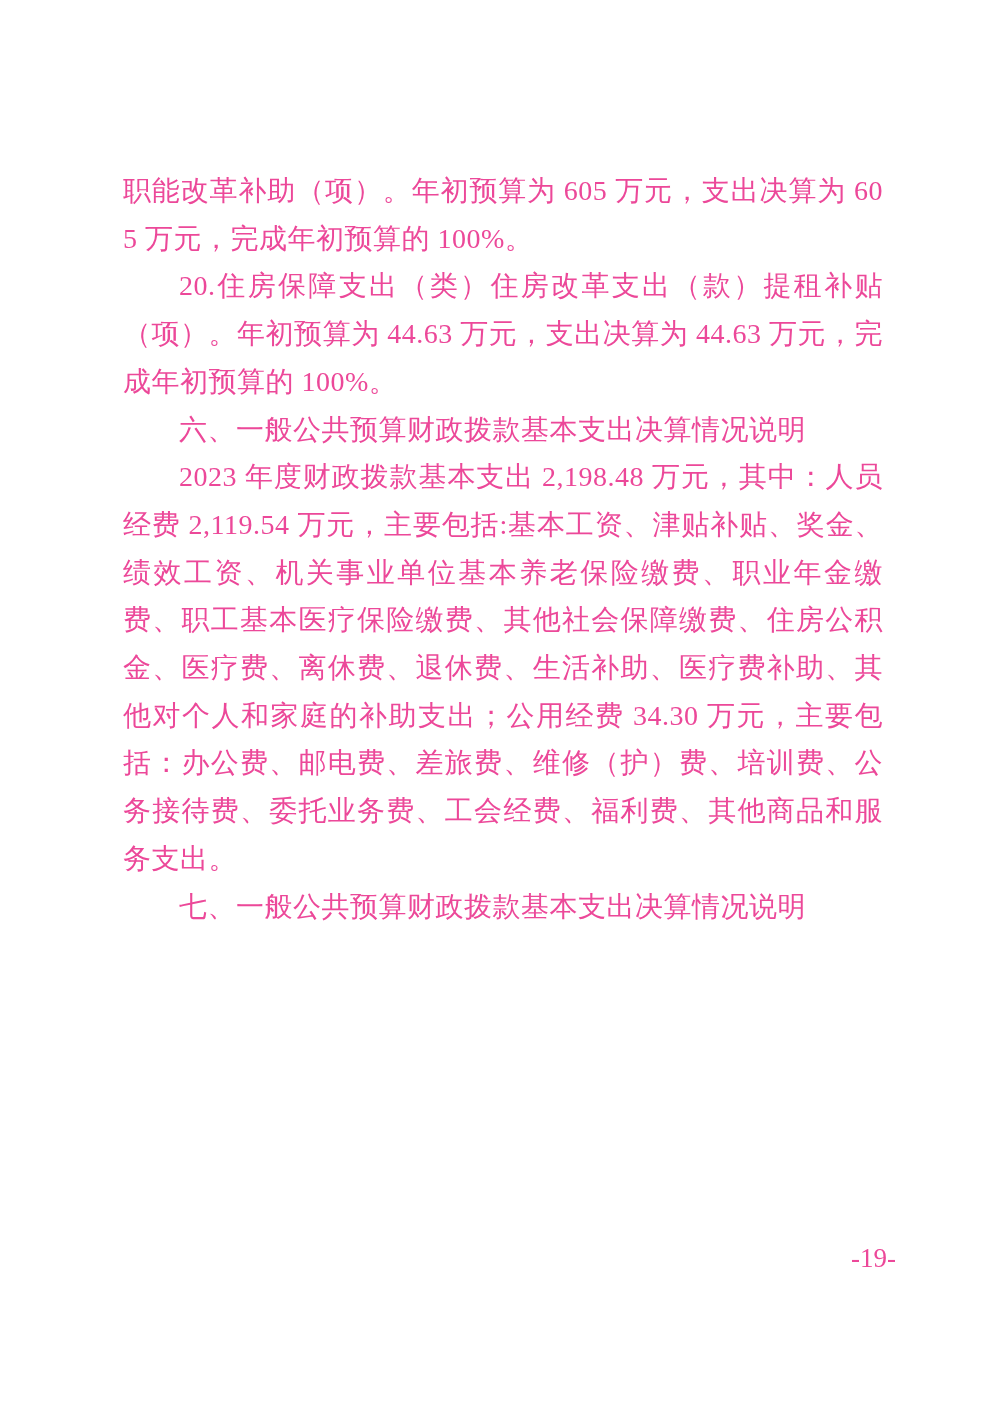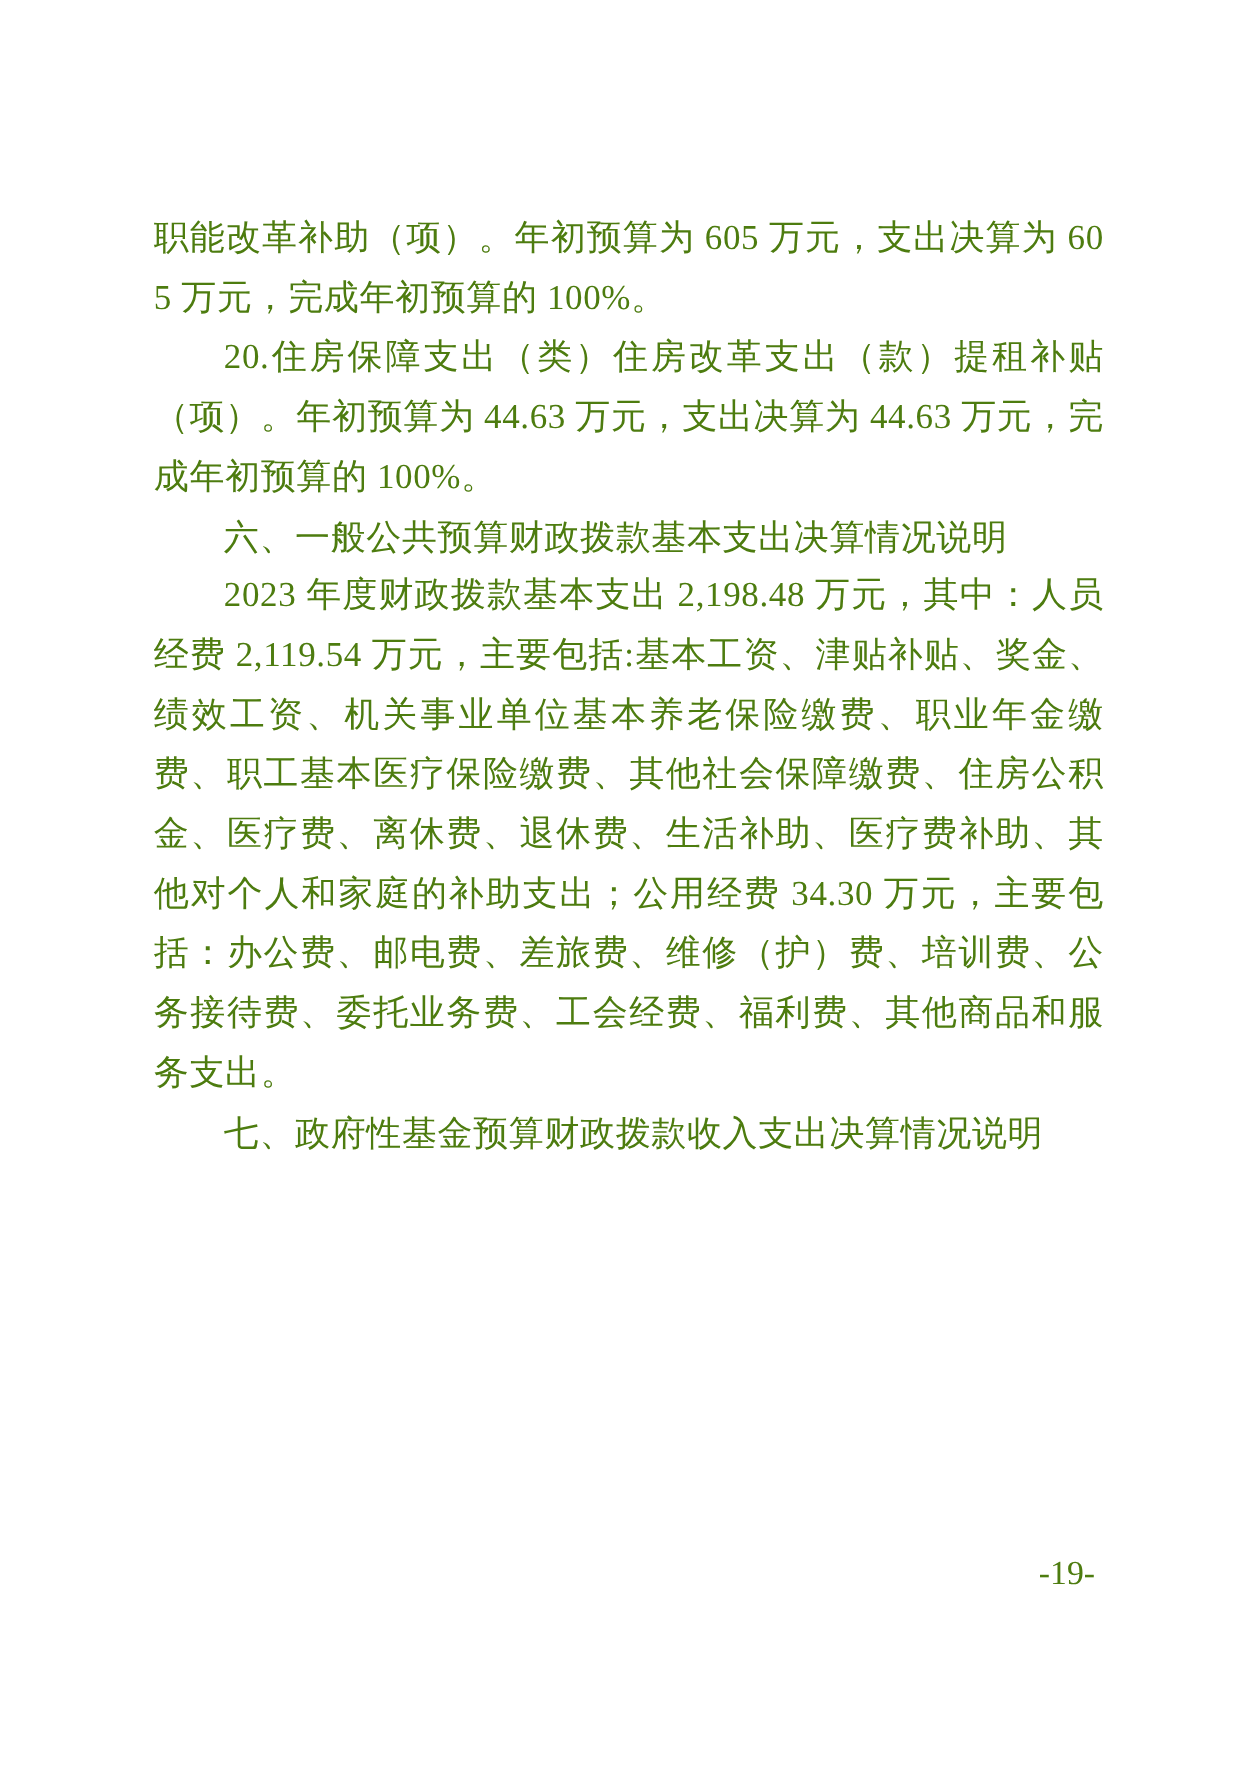--- a/index.html
+++ b/index.html
@@ -7,21 +7,21 @@
     padding: 0;
     background: #ffffff;
   }
   .page {
     position: relative;
     width: 1000px;
     height: 1414px;
     background: #ffffff;
     overflow: hidden;
     font-family: "Liberation Serif", "DejaVu Serif", serif;
-    color: #4d7c0f;
+    color: #ec4899;
   }
   .content {
     position: absolute;
     left: 123px;
     top: 167px;
     width: 760px;
   }
   .para {
     margin: 0;
     font-size: 28px;
@@ -35,32 +35,32 @@
     text-indent: 2em;
   }
   .para.heading {
     font-family: "Liberation Sans", "DejaVu Sans", sans-serif;
     font-weight: normal;
     text-indent: 2em;
     letter-spacing: 0.5px;
   }
   .page-number {
     position: absolute;
-    right: 124px;
+    right: 104px;
     top: 1243px;
     font-size: 27px;
     line-height: 30px;
     font-family: "Liberation Serif", "DejaVu Serif", serif;
   }
 </style>
 </head>
 <body>
 
 <div class="page">
   <div class="content">
     <p class="para">职能改革补助（项）。年初预算为 605 万元，支出决算为 605 万元，完成年初预算的 100%。</p>
     <p class="para indent">20.住房保障支出（类）住房改革支出（款）提租补贴（项）。年初预算为 44.63 万元，支出决算为 44.63 万元，完成年初预算的 100%。</p>
     <p class="para heading">六、一般公共预算财政拨款基本支出决算情况说明</p>
     <p class="para indent">2023 年度财政拨款基本支出 2,198.48 万元，其中：人员经费 2,119.54 万元，主要包括:基本工资、津贴补贴、奖金、绩效工资、机关事业单位基本养老保险缴费、职业年金缴费、职工基本医疗保险缴费、其他社会保障缴费、住房公积金、医疗费、离休费、退休费、生活补助、医疗费补助、其他对个人和家庭的补助支出；公用经费 34.30 万元，主要包括：办公费、邮电费、差旅费、维修（护）费、培训费、公务接待费、委托业务费、工会经费、福利费、其他商品和服务支出。</p>
-    <p class="para heading">七、政府性基金预算财政拨款收入支出决算情况说明</p>
+    <p class="para heading">七、一般公共预算财政拨款基本支出决算情况说明</p>
   </div>
   <div class="page-number">-19-</div>
 </div>
 
 </body></html>

